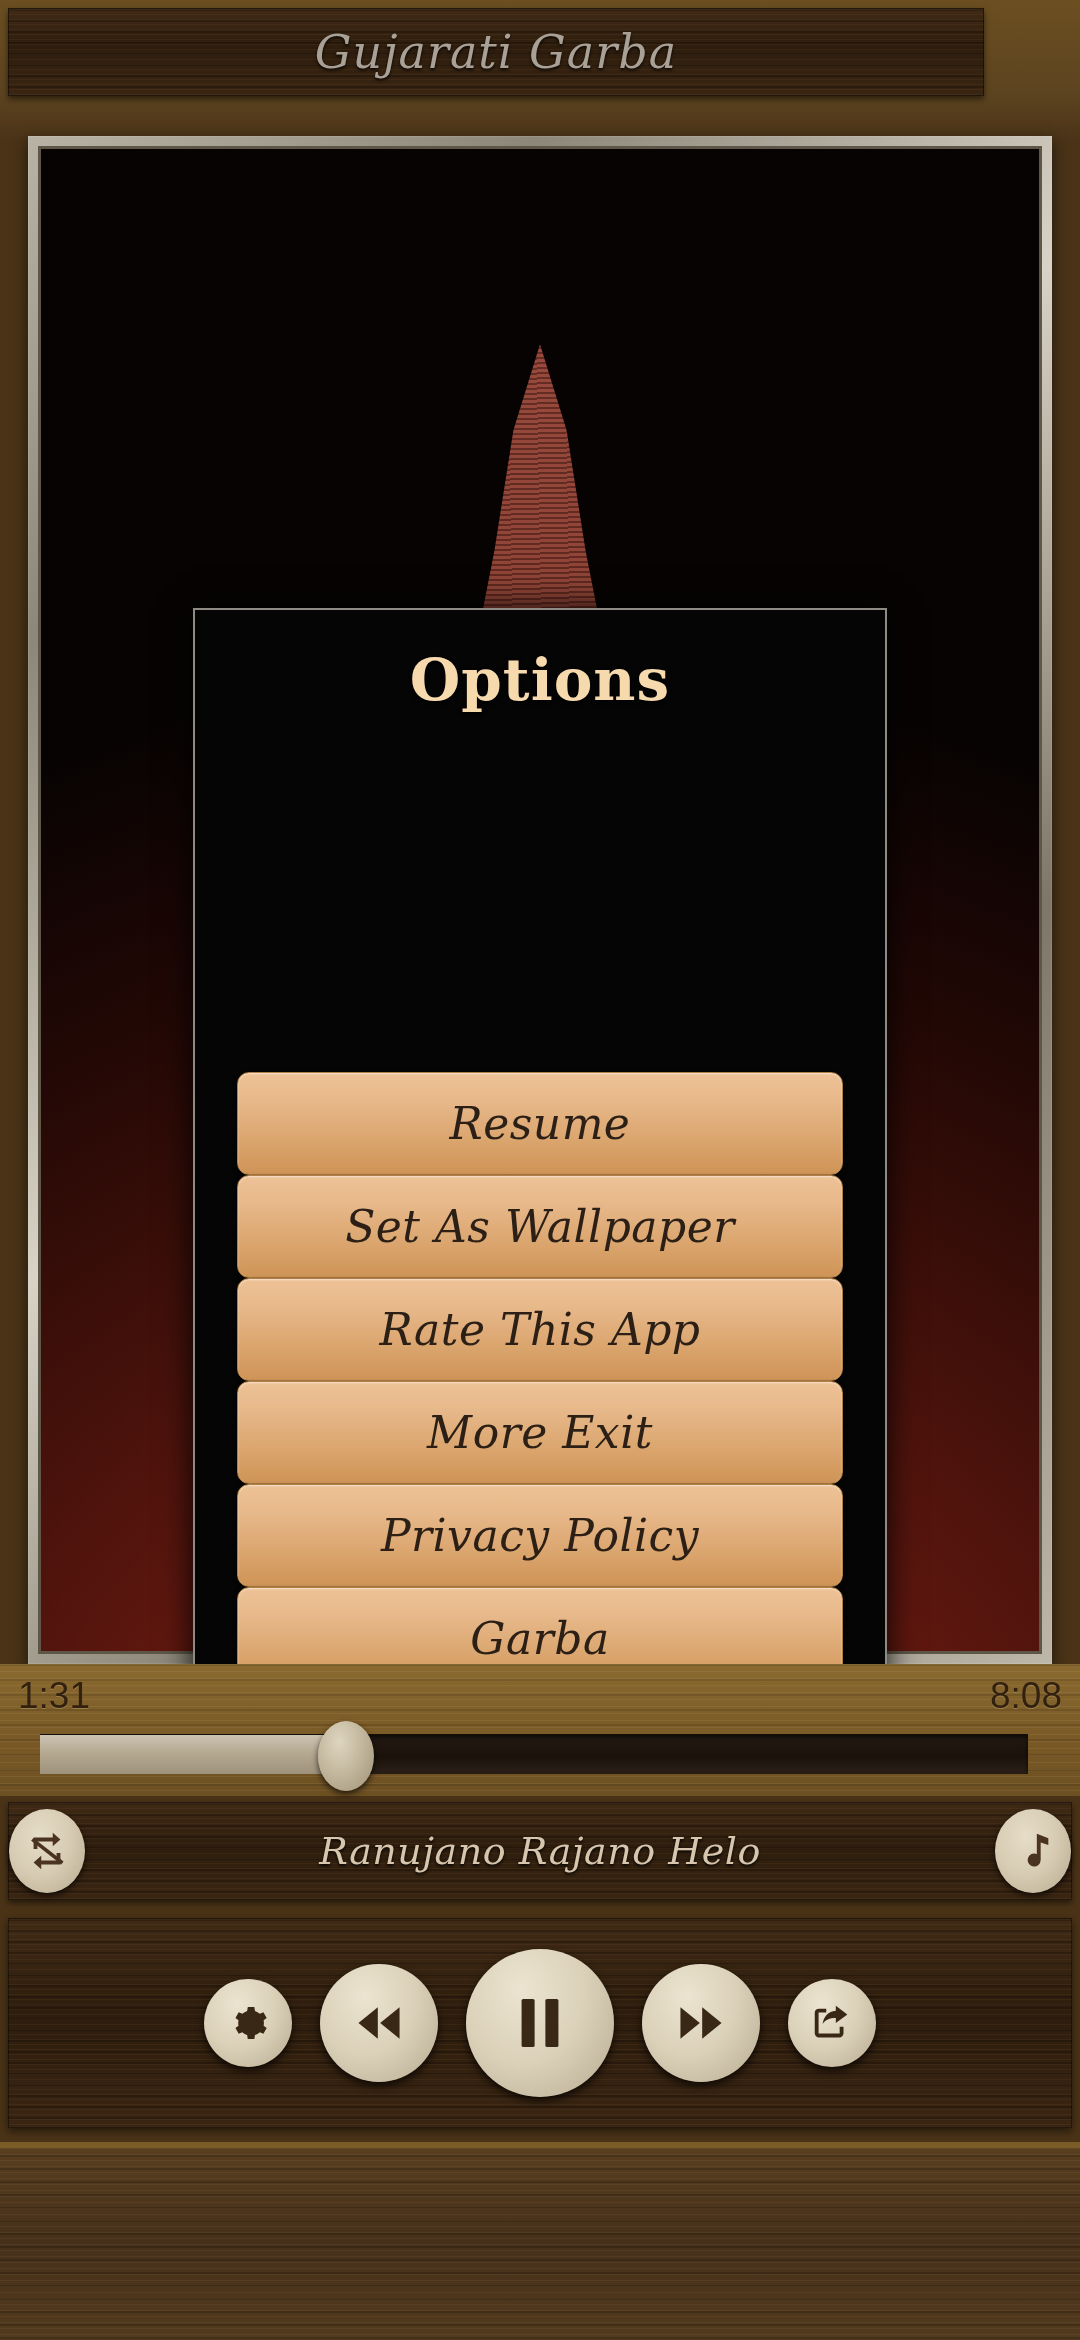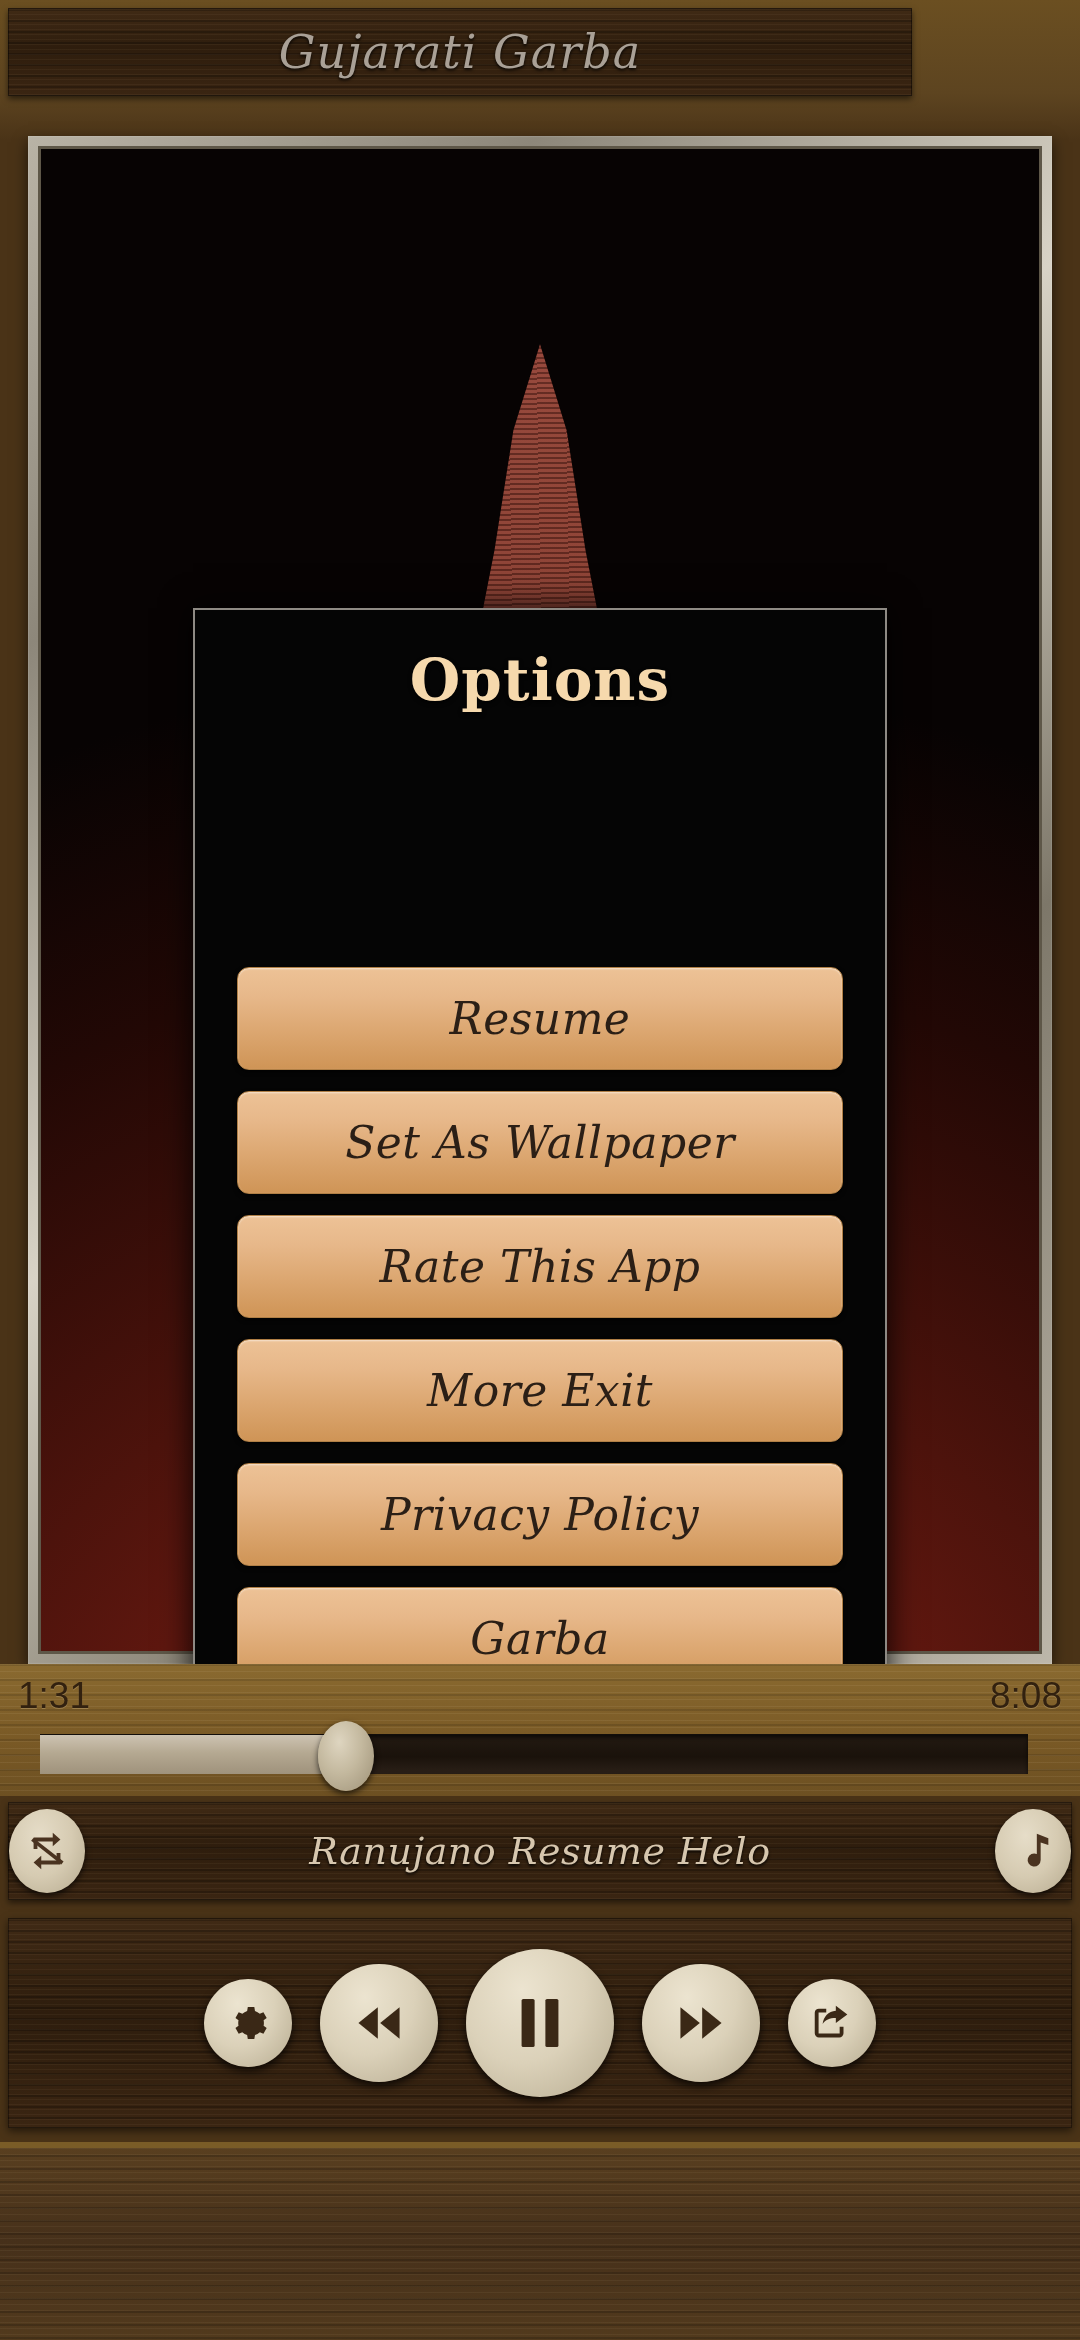--- a/index.html
+++ b/index.html
@@ -33,21 +33,21 @@
   .wood-light {
     background-color:#7b5c28;
     background-image:
       repeating-linear-gradient(180deg, rgba(255,235,200,0.07) 0px, rgba(255,235,200,0.07) 1px, rgba(0,0,0,0) 1px, rgba(0,0,0,0) 7px),
       repeating-linear-gradient(180deg, rgba(0,0,0,0.12) 0px, rgba(0,0,0,0.12) 2px, rgba(0,0,0,0) 2px, rgba(0,0,0,0) 15px),
       linear-gradient(180deg,#8a6a30 0%,#7a5a26 55%,#6d5022 100%);
   }
 
   
   #titlebar {
-    position:absolute; left:8px; top:8px; width:904px; height:88px;
+    position:absolute; left:8px; top:8px; width:976px; height:88px;
     border:1px solid rgba(0,0,0,0.45);
     display:flex; align-items:center; justify-content:center;
     box-shadow:0 3px 6px rgba(0,0,0,0.55);
   }
   #title-text {
     font-family:"DejaVu Serif", serif;
     font-size:46px; font-style:italic; letter-spacing:1px;
     color:#a9a096;
     text-shadow:0 2px 3px rgba(0,0,0,0.8);
   }
@@ -96,21 +96,21 @@
   }
   #dialog-title {
     text-align:center;
     font-family:"DejaVu Serif", serif;
     font-size:58px; font-weight:bold;
     color:#f6d9ad;
     letter-spacing:1px;
     padding:14px 0 26px 0;
     text-shadow:0 2px 4px rgba(0,0,0,0.9);
   }
-  #dialog-buttons { display:flex; flex-direction:column; gap:21px; }
+  #dialog-buttons { display:flex; flex-direction:column; }
   .opt-btn {
     height:103px; border-radius:12px;
     background:linear-gradient(180deg,#edc296 0%,#e7b88a 28%,#dca771 62%,#cf9456 100%);
     border:1px solid #b07f45;
     box-shadow:inset 0 1px 2px rgba(255,255,255,0.55), 0 2px 4px rgba(0,0,0,0.7);
     display:flex; align-items:center; justify-content:center;
     cursor:pointer;
   }
   .opt-btn span {
     font-family:"DejaVu Serif", serif;
@@ -264,21 +264,21 @@
   </div>
 
   <div id="song-row" class="wood-dark">
     <div class="side-oval" id="repeat-oval">
       <svg viewBox="0 0 24 24">
         <path d="M7 7h8v2.5l4-3.5-4-3.5V5H5v6h2V7z"></path>
         <path d="M17 17H9v-2.5l-4 3.5 4 3.5V19h10v-6h-2v4z"></path>
         <rect x="2.2" y="11" width="20" height="1.9" transform="rotate(38 12 12)"></rect>
       </svg>
     </div>
-    <div id="song-title">Ranujano Resume Helo</div>
+    <div id="song-title">Ranujano Rajano Helo</div>
     <div class="side-oval" id="note-oval">
       <svg viewBox="0 0 24 24">
         <path d="M14 3v10.6a3.4 3.4 0 1 0 2 3.1V7.6l4 1.3V5.3L14 3z"></path>
       </svg>
     </div>
   </div>
 
   <div id="transport" class="wood-dark">
 
     <div class="ctrl ctrl-sm">

